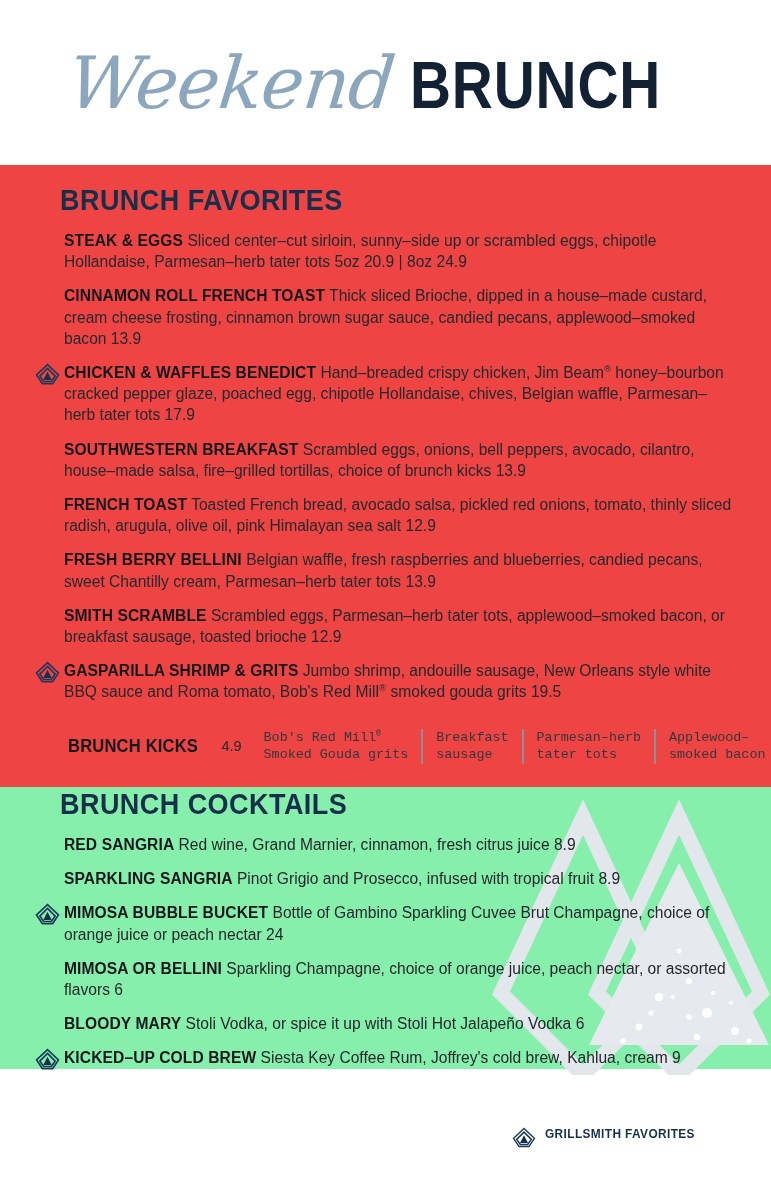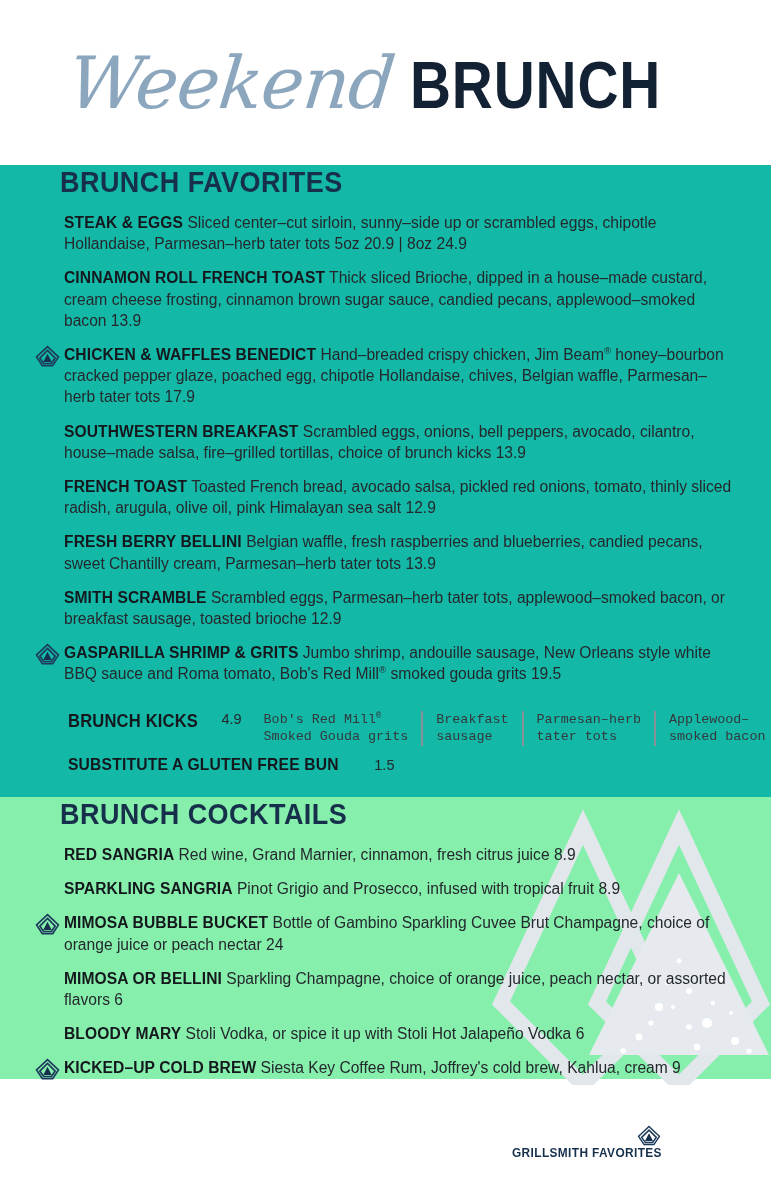--- a/index.html
+++ b/index.html
@@ -53,21 +53,22 @@
     line-height: 1;
   }
 
   
   .section {
     position: relative;
     padding: 0 34px;
     box-sizing: border-box;
   }
   .section-favorites {
-    background: #14b8a6;
+    background: #ef4444;
+    padding-top: 18px;
     padding-bottom: 22px;
     min-height: 622px;
   }
   .section-cocktails {
     background: #86efac;
   }
   .section-title {
     font-family: "Liberation Sans Narrow", "Liberation Sans", sans-serif;
     font-weight: bold;
     font-size: 30px;
@@ -113,20 +114,21 @@
   .fav-mark svg { display: block; }
 
   
   .kicks {
     margin: 26px 0 0 34px;
     position: relative;
     z-index: 3;
   }
   .kicks-row {
     display: flex;
+    align-items: center;
     margin-top: 26px;
   }
   .kicks-label {
     font-family: "Liberation Sans Narrow", "Liberation Sans", sans-serif;
     font-weight: bold;
     font-size: 18px;
     letter-spacing: 0.2px;
     color: #14181d;
     transform: scaleX(0.92);
     transform-origin: left center;
@@ -185,25 +187,24 @@
     width: 330px;
     height: 330px;
     z-index: 1;
     pointer-events: none;
   }
 
   
   .footer {
     position: absolute;
     left: 512px;
-    bottom: 40px;
-    display: flex;
-    align-items: flex-end;
+    bottom: 52px;
+    display: flex;
+    align-items: flex-start;
     z-index: 4;
-    flex-direction: column;
   }
   .footer-mark { width: 24px; height: 21px; margin-right: 9px; }
   .footer-text {
     font-family: "Liberation Sans Narrow", "Liberation Sans", sans-serif;
     font-weight: bold;
     font-size: 12.5px;
     letter-spacing: 0.4px;
     color: #16304c;
     transform: scaleX(0.95);
     transform-origin: left center;
@@ -253,24 +254,20 @@
     <div class="kicks-row">
       <span class="kicks-label">BRUNCH KICKS</span>
       <span class="kicks-price">4.9</span>
       <div class="kicks-options" id="kicks-options">
           <div class="kick-opt">Bob's Red Mill<span class="reg">®</span><br>Smoked Gouda grits</div>
           <div class="kick-opt">Breakfast<br>sausage</div>
           <div class="kick-opt">Parmesan–herb<br>tater tots</div>
           <div class="kick-opt">Applewood–<br>smoked bacon</div>
         </div>
     </div>
-    <div class="sub-row">
-      <span class="sub-label">SUBSTITUTE A GLUTEN FREE BUN</span>
-      <span class="sub-price">1.5</span>
-    </div>
   </div>
 </div>
 
 <div class="section section-cocktails">
 
   <svg class="watermark" viewBox="0 0 330 330" aria-hidden="true">
     <g fill="none" stroke="#e2e7eb" stroke-width="15">
       <path d="M100 330 L18 248 L100 72 L182 248 Z"></path>
       <path d="M196 330 L114 248 L196 72 L278 248 Z"></path>
     </g>

